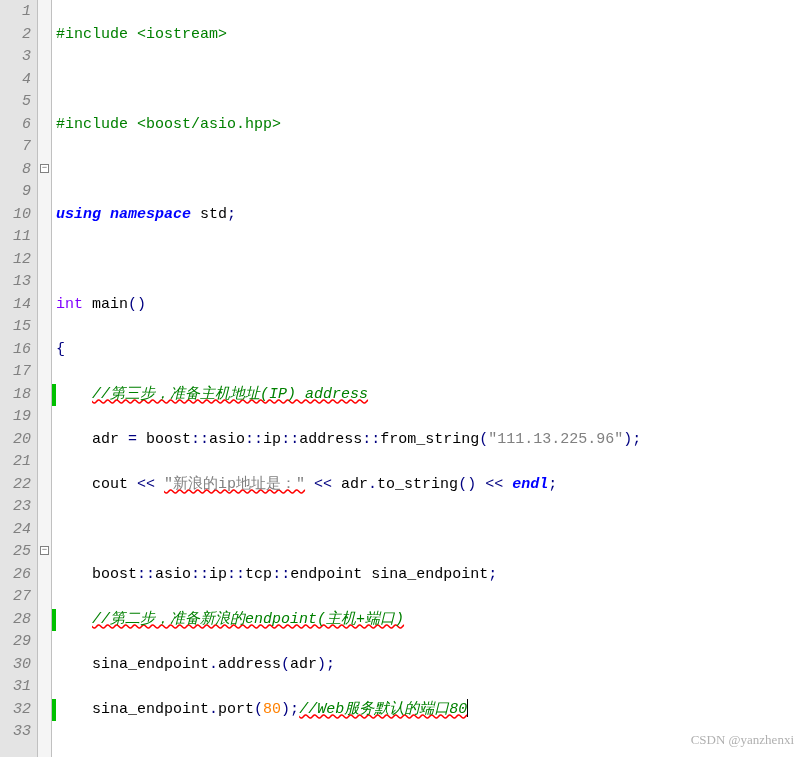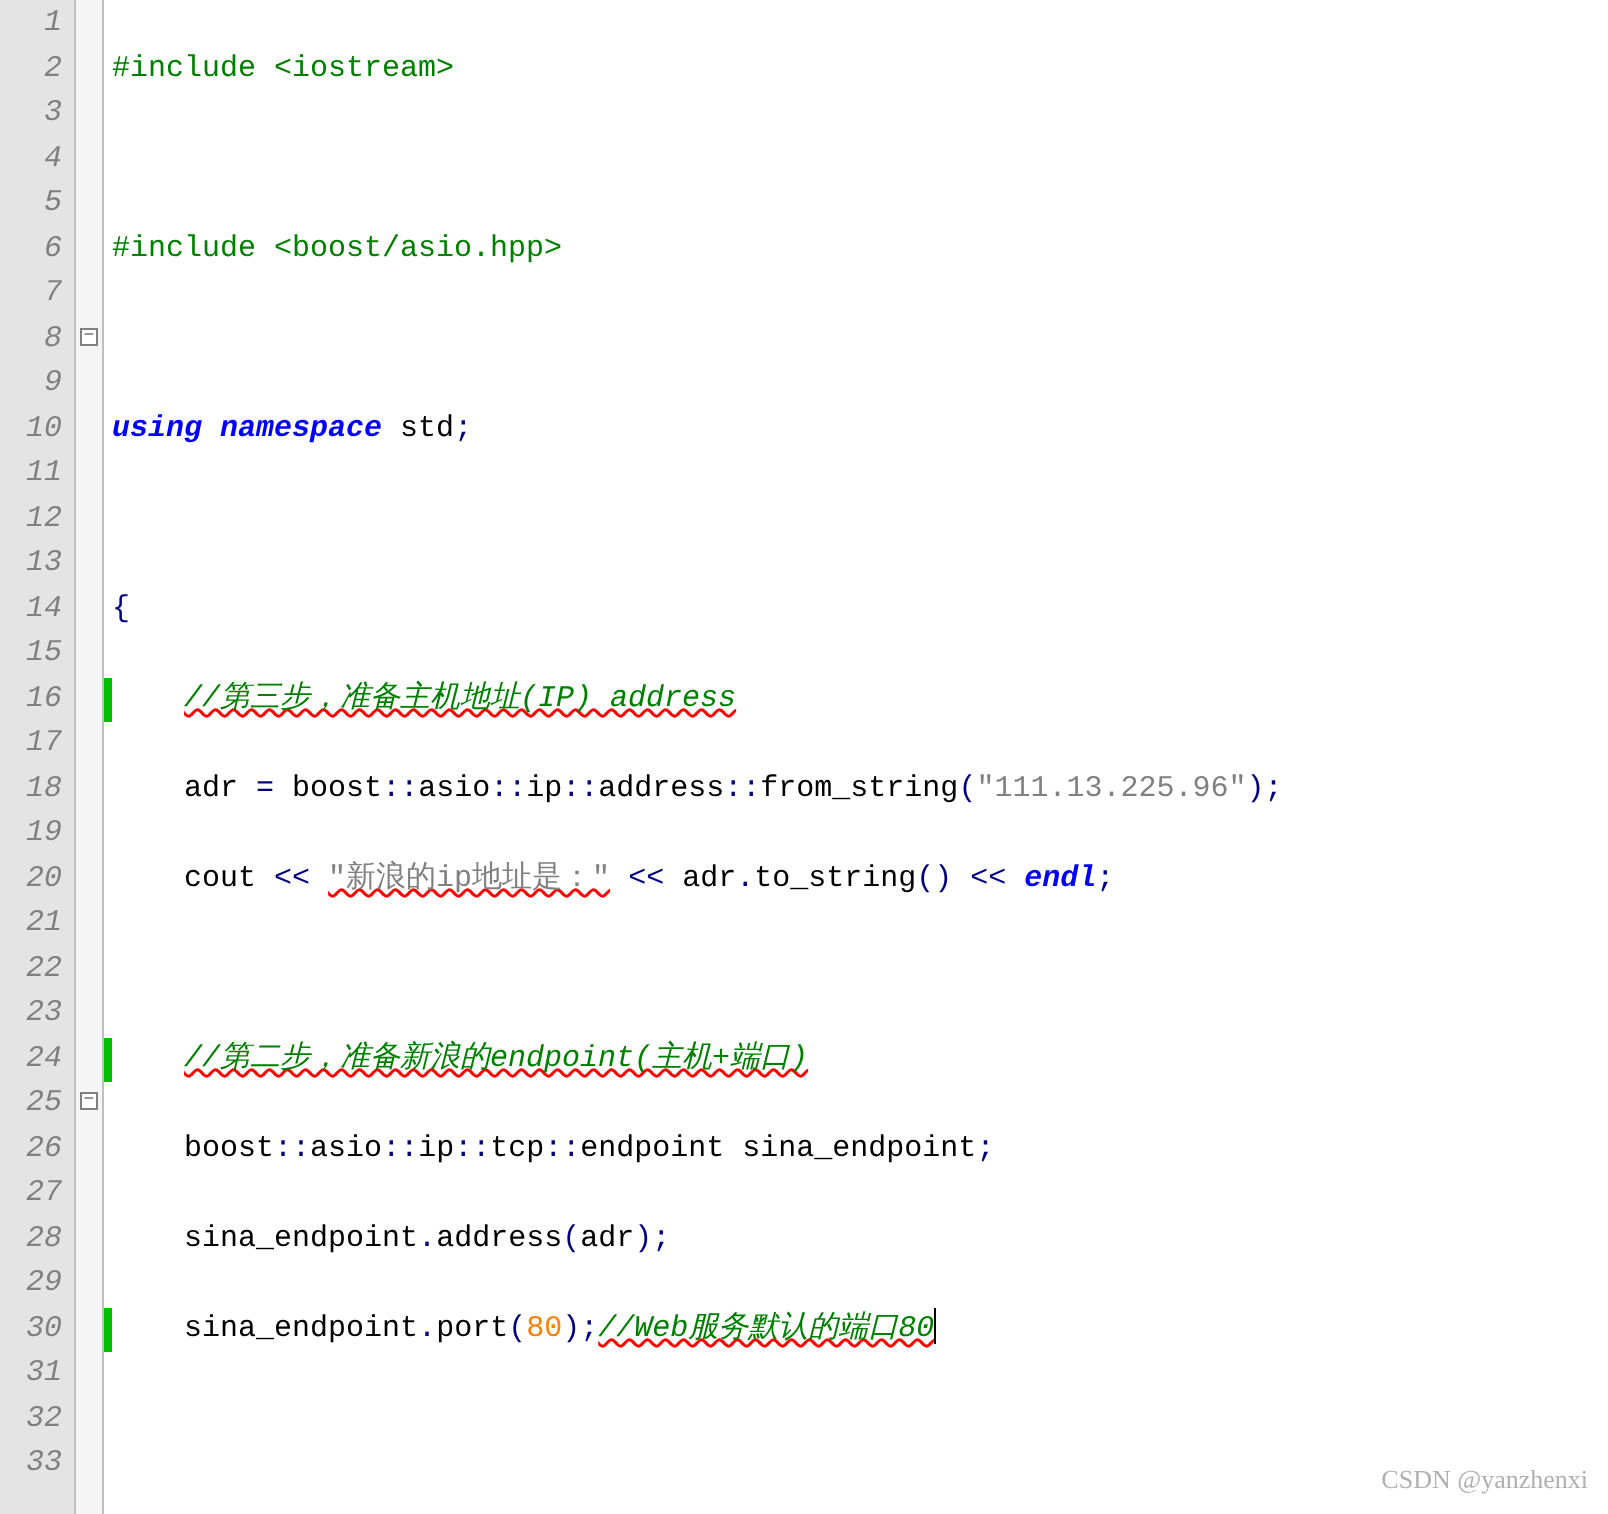--- a/index.html
+++ b/index.html
@@ -121,27 +121,28 @@
   <div class="fold-box" style="top:546px">−</div>
 </div>
 
 <div class="code">
 <div class="code-line"><span class="pp">#include</span><span class="pp"> &lt;iostream&gt;</span></div>
 <div class="code-line"></div>
 <div class="code-line"><span class="pp">#include</span><span class="pp"> &lt;boost/asio.hpp&gt;</span></div>
 <div class="code-line"></div>
 <div class="code-line"><span class="kw">using</span> <span class="kw">namespace</span><span class="ident"> std</span><span class="op">;</span></div>
 <div class="code-line"></div>
+<div class="code-line"><span class="type">int</span><span class="ident"> main</span><span class="op">()</span></div>
 <div class="code-line"><span class="op">{</span></div>
 <div class="code-line"><span class="change-bar"></span>    <span class="cmt squiggle">//第三步，准备主机地址(IP) address</span></div>
 <div class="code-line">    <span class="ident">adr </span><span class="op">=</span><span class="ident"> boost</span><span class="op">::</span><span class="ident">asio</span><span class="op">::</span><span class="ident">ip</span><span class="op">::</span><span class="ident">address</span><span class="op">::</span><span class="ident">from_string</span><span class="op">(</span><span class="str">"111.13.225.96"</span><span class="op">);</span></div>
 <div class="code-line">    <span class="ident">cout </span><span class="op">&lt;&lt; </span><span class="str squiggle">"新浪的ip地址是："</span><span class="op"> &lt;&lt;</span><span class="ident"> adr</span><span class="op">.</span><span class="ident">to_string</span><span class="op">() &lt;&lt; </span><span class="kw">endl</span><span class="op">;</span></div>
 <div class="code-line"></div>
+<div class="code-line">    <span class="ident">boost</span><span class="op">::</span><span class="ident">asio</span><span class="op">::</span><span class="ident">ip</span><span class="op">::</span><span class="ident">tcp</span><span class="op">::</span><span class="ident">endpoint</span><span class="ident"> sina_endpoint</span><span class="op">;</span></div>
 <div class="code-line"><span class="change-bar"></span>    <span class="cmt squiggle">//第二步，准备新浪的endpoint(主机+端口)</span></div>
-<div class="code-line">    <span class="ident">boost</span><span class="op">::</span><span class="ident">asio</span><span class="op">::</span><span class="ident">ip</span><span class="op">::</span><span class="ident">tcp</span><span class="op">::</span><span class="ident">endpoint</span><span class="ident"> sina_endpoint</span><span class="op">;</span></div>
 <div class="code-line">    <span class="ident">sina_endpoint</span><span class="op">.</span><span class="ident">address</span><span class="op">(</span><span class="ident">adr</span><span class="op">);</span></div>
 <div class="code-line"><span class="change-bar"></span>    <span class="ident">sina_endpoint</span><span class="op">.</span><span class="ident">port</span><span class="op">(</span><span class="num">80</span><span class="op">);</span><span class="cmt squiggle">//Web服务默认的端口80</span><span class="cursor-line"></span></div>
 
 
 
 
 
 
 
 

